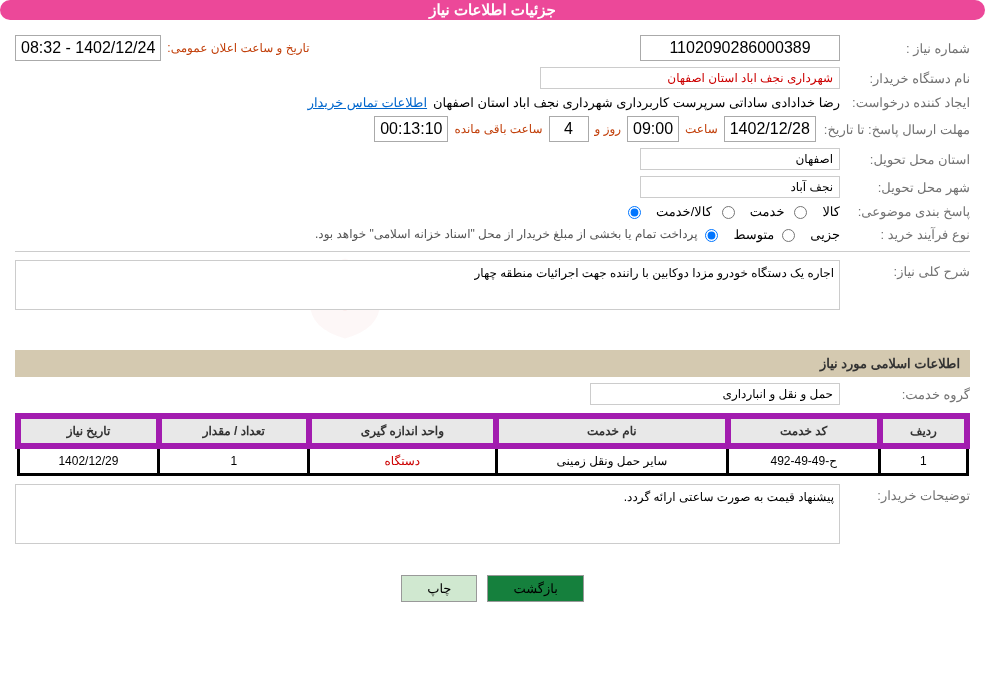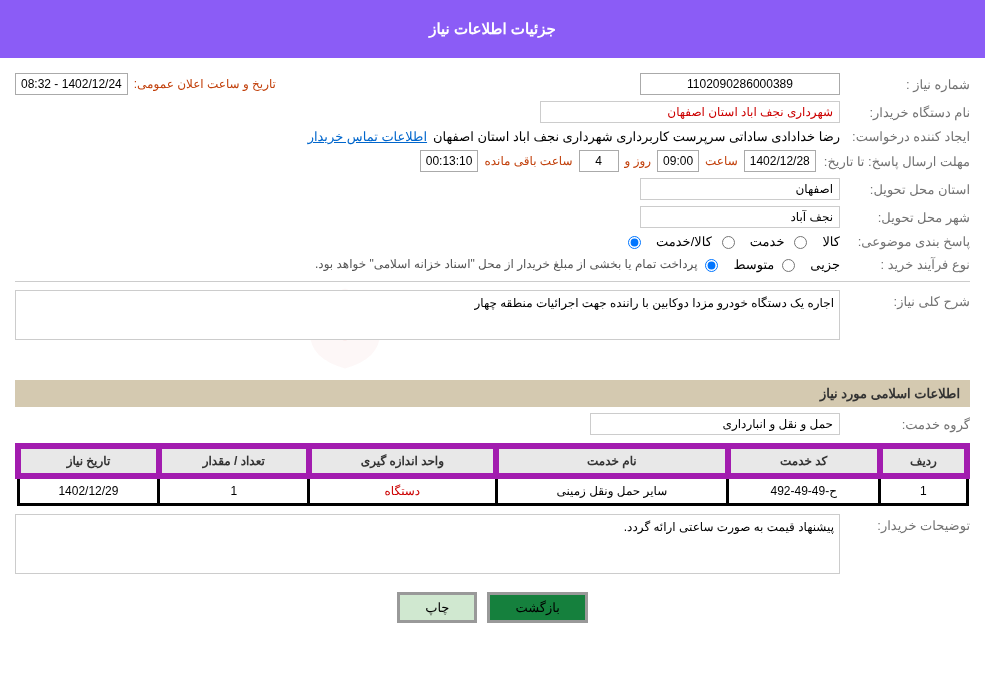--- a/index.html
+++ b/index.html
@@ -11,27 +11,28 @@
       min-height: 691px;
     }
     .page-wrapper {
       max-width: 985px;
       margin: 0 auto;
       background: #fff;
       min-height: 691px;
       padding-bottom: 20px;
     }
     .header-bar {
-      background: #8b5cf6;
+      background: #ec4899;
       color: #fff;
       text-align: center;
-      padding: 20px 0;
+      padding: 1px 0;
       font-size: 15px;
       font-weight: bold;
       margin-bottom: 10px;
+      border-radius: 10px;
     }
     .main-content {
       padding: 5px 15px 10px 15px;
     }
     .info-row {
       display: flex;
       align-items: center;
       margin-bottom: 6px;
       direction: rtl;
     }
@@ -51,21 +52,21 @@
       background: #fff;
       padding: 3px 6px;
       font-size: 12px;
       font-family: Tahoma, Arial, sans-serif;
       direction: rtl;
     }
     .date-input {
       border: 1px solid #aaa;
       background: #fff;
       padding: 3px 5px;
-      font-size: 12px;
+      font-size: 16px;
       display: inline-block;
       text-align: center;
     }
     .row-inline {
       display: flex;
       align-items: center;
       gap: 6px;
       flex-wrap: wrap;
     }
     .mini-label {
@@ -154,22 +155,23 @@
       display: flex;
       justify-content: center;
       gap: 10px;
       margin-top: 15px;
     }
     .btn {
       padding: 5px 25px;
       font-size: 13px;
       font-family: Tahoma, Arial, sans-serif;
       cursor: pointer;
-      border: 3px solid #be185d;
+      border: 1px solid #be185d;
       background: #f0f0f0;
+      margin-top: 13px;
     }
     .btn-print {
       background: #d0e8d0;
       border-color: #999;
     }
     .btn-back {
       background: #15803d;
       border-color: #999;
       text-align: center;
     }

